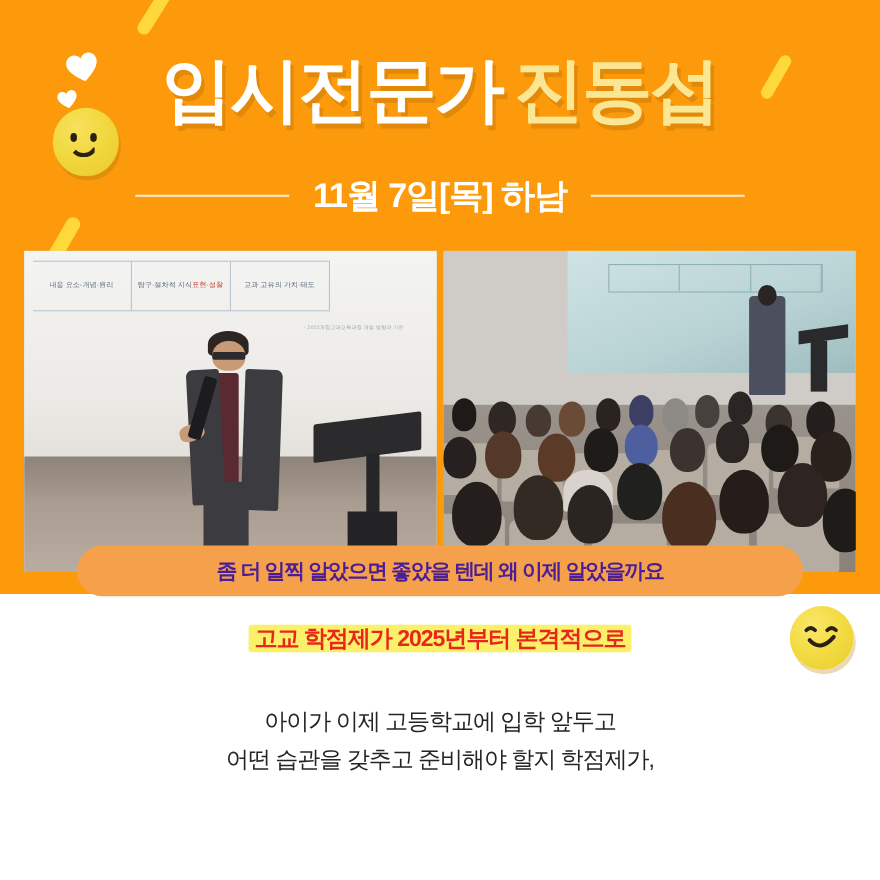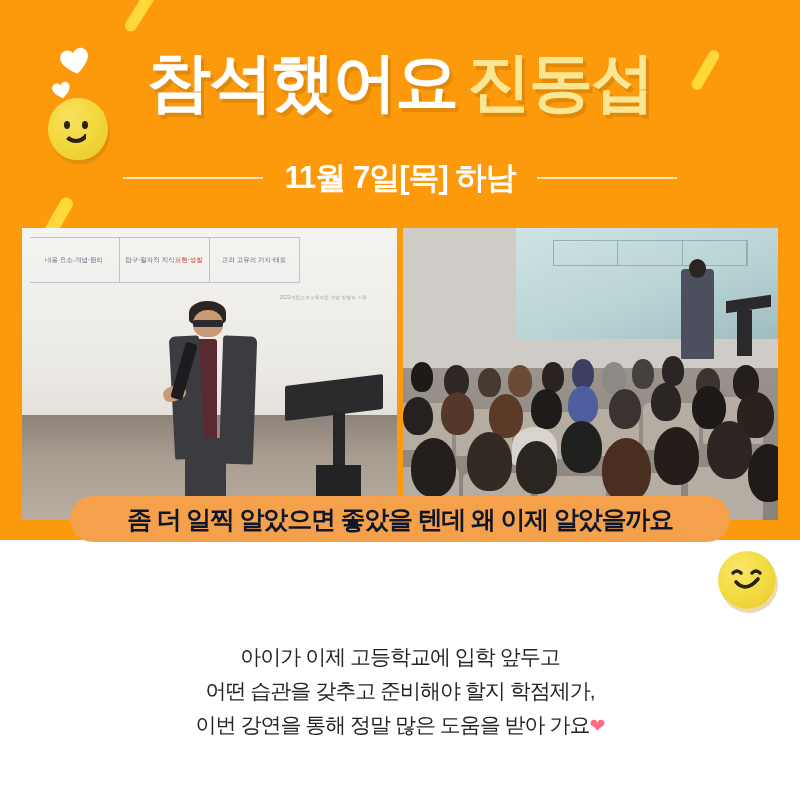--- a/index.html
+++ b/index.html
@@ -224,22 +224,22 @@
   #banner {
     position: absolute;
     left: 70px; top: 496px;
     width: 660px; height: 46px;
     background: #F5A14C;
     border-radius: 23px;
     display: flex; align-items: center; justify-content: center;
     z-index: 5;
   }
   #banner-text {
-    color: #0f172a;
-    font-size: 25px;
+    color: #4c1d95;
+    font-size: 19px;
     font-weight: 700;
     letter-spacing: -1.2px;
     white-space: nowrap;
   }
 
   
   #body-area {
     position: absolute;
     left: 0; top: 540px;
     width: 800px; height: 260px;
@@ -330,21 +330,21 @@
     </div>
 
     <div id="smiley-left">
       <div class="ball"></div>
       <div class="eye l"></div>
       <div class="eye r"></div>
       <div class="mouth"></div>
     </div>
 
     <div id="title-row">
-      <span id="title-main">참석했어요</span><span id="title-accent">진동섭</span>
+      <span id="title-main">입시전문가</span><span id="title-accent">진동섭</span>
     </div>
 
     <div id="subtitle-row">
       <div class="rule"></div>
       <div id="subtitle-text">11월 7일[목] 하남</div>
       <div class="rule"></div>
     </div>
 
     <div id="photos">
 
@@ -436,26 +436,26 @@
       </div>
     </div>
 
     <div id="banner">
       <div id="banner-text">좀 더 일찍 알았으면 좋았을 텐데 왜 이제 알았을까요</div>
     </div>
   </div>
 
   <div id="body-area">
     <div id="hl-lines">
+      <div class="hl-line"><span>고교 학점제가 2025년부터 본격적으로</span></div>
     </div>
 
     <div id="plain-lines">
       <div class="plain-line">아이가 이제 고등학교에 입학 앞두고</div>
       <div class="plain-line">어떤 습관을 갖추고 준비해야 할지 학점제가,</div>
-      <div class="plain-line"><span>이번 강연을 통해 정말 많은 도움을 받아 가요</span><span class="heart-emoji">❤</span></div>
     </div>
   </div>
 
   <div id="smiley-right">
     <div class="ball"></div>
     <svg width="58" height="58" viewBox="0 0 58 58">
       <path d="M15 22 Q19 18 23 22" stroke="#2A2013" stroke-width="3.4" fill="none" stroke-linecap="round"></path>
       <path d="M34 22 Q38 18 42 22" stroke="#2A2013" stroke-width="3.4" fill="none" stroke-linecap="round"></path>
       <path d="M18 31 Q28 42 40 28" stroke="#2A2013" stroke-width="3.6" fill="none" stroke-linecap="round"></path>
     </svg>

